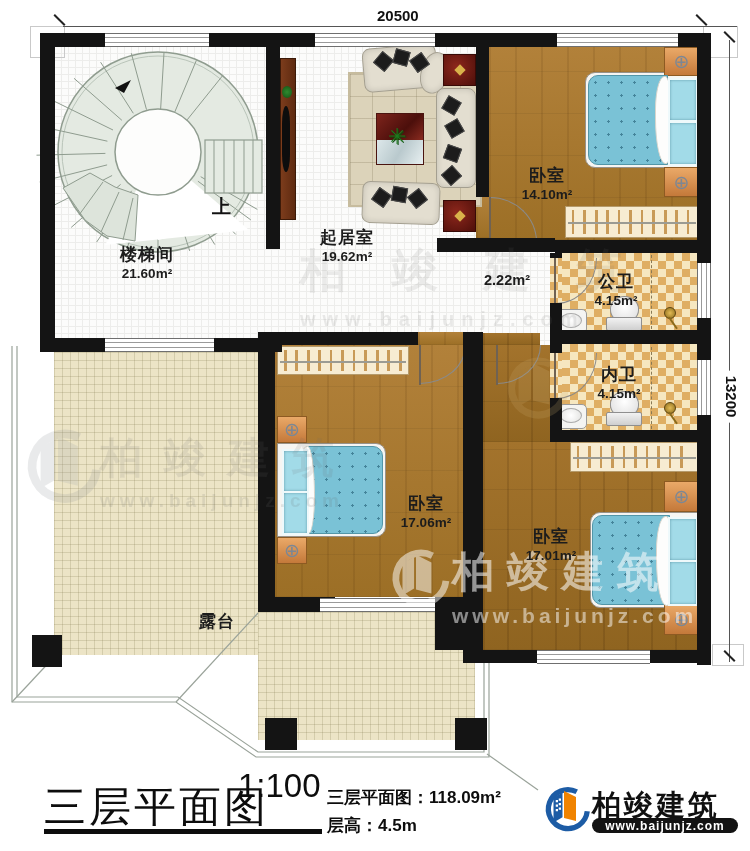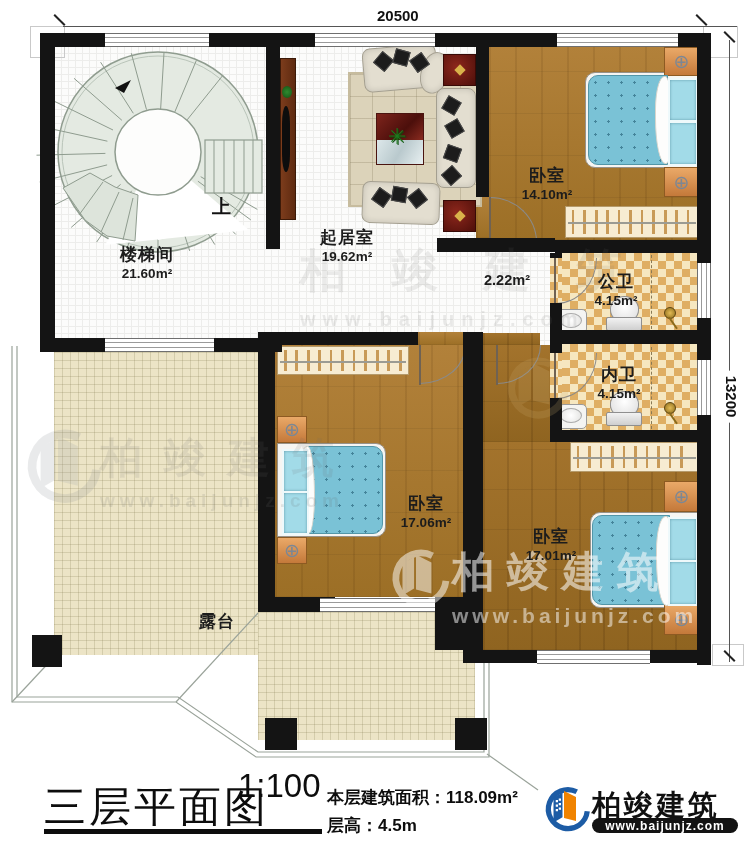--- a/index.html
+++ b/index.html
@@ -337,21 +337,21 @@
   <svg class="abs wm" style="left:500px;top:358px;opacity:.2;" width="66" height="60" viewBox="0 0 64 58">
     <path d="M49,6 A26,26 0 1 0 63,32" fill="none" stroke="#c9a86a" stroke-width="7"></path>
     <polygon points="18,14 30,7 30,40 18,47" fill="#c9a86a"></polygon>
     <polygon points="32,5 48,13 48,45 32,41" fill="#d4b87e"></polygon>
   </svg>
 
   <div class="abs f-title" style="left:44px;top:779px;">三层平面图</div>
   <div class="abs f-underline" style="left:44px;top:829px;width:278px;height:5px;"></div>
   <div class="abs f-scale" style="left:238px;top:767px;">1:100</div>
   <div class="abs f-info" style="left:327px;top:786px;">
-    <span>本层建筑面积：</span><span>118.09m²</span>
+    <span>三层平面图：</span><span>118.09m²</span>
   </div>
   <div class="abs f-info" style="left:327px;top:814px;">
     <span>层高：</span><span>4.5m</span>
   </div>
   <svg class="abs" style="left:540px;top:784px;z-index:50;" width="48" height="50" viewBox="0 0 64 58">
     <path d="M49,6 A26,26 0 1 0 63,32" fill="none" stroke="#1d5ca5" stroke-width="7"></path>
     <polygon points="18,14 30,7 30,40 18,47" fill="#1d5ca5"></polygon>
     <polygon points="32,5 48,13 48,45 32,41" fill="#f08300"></polygon>
     <g fill="#ffffff">
       <rect x="21" y="17" width="3" height="3"></rect>

